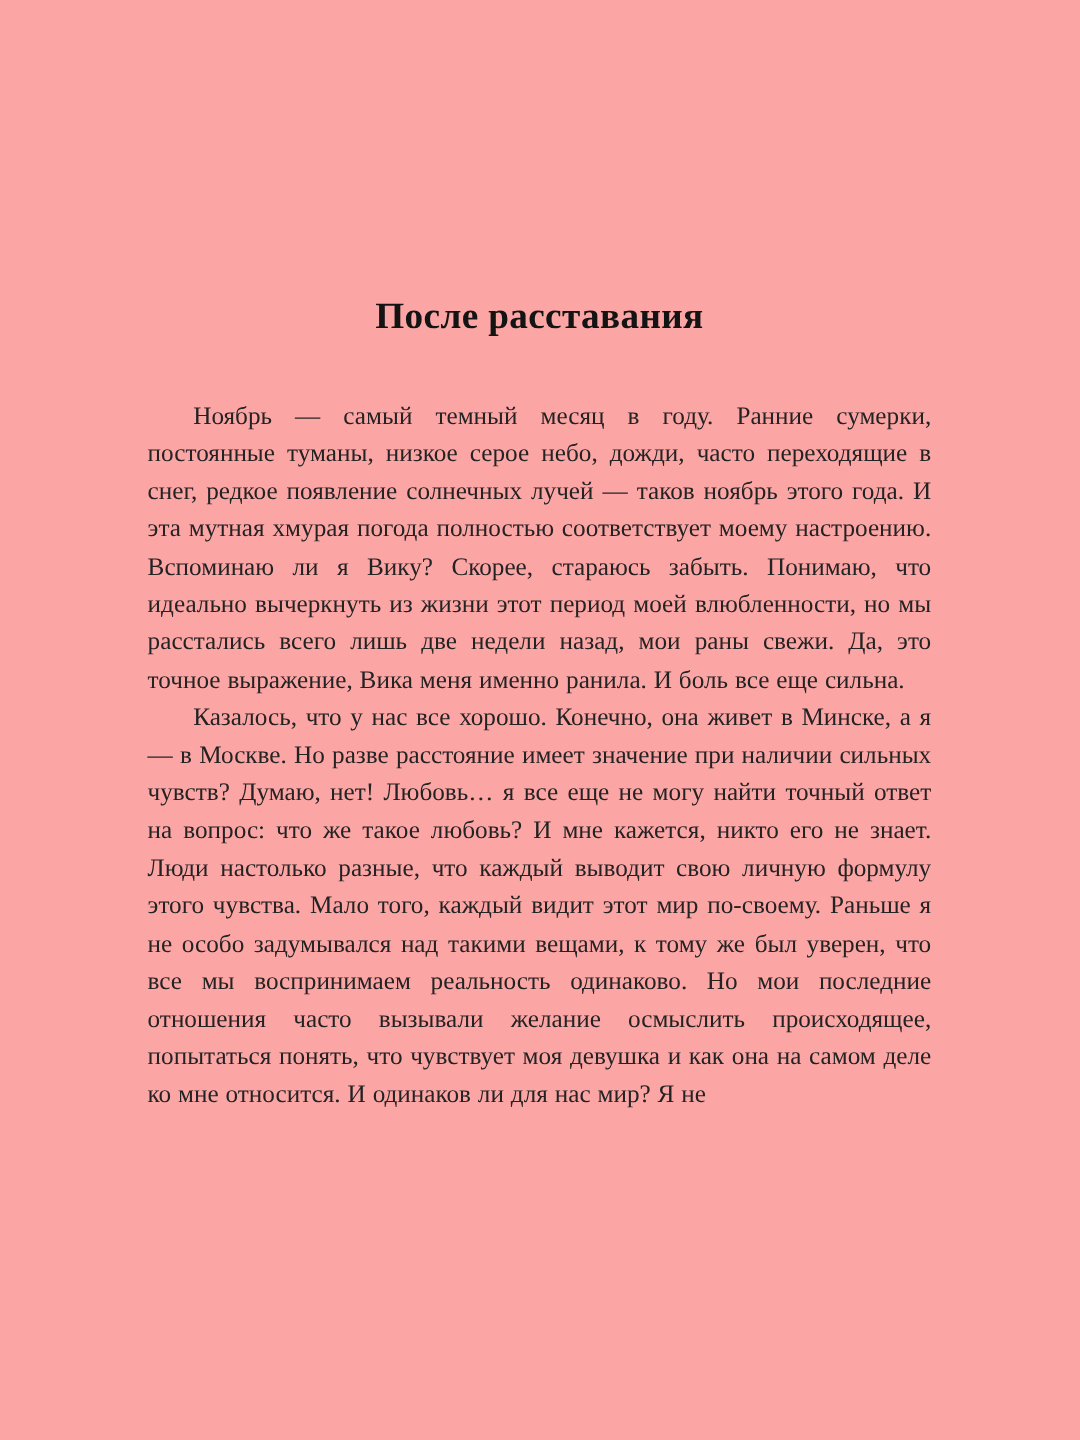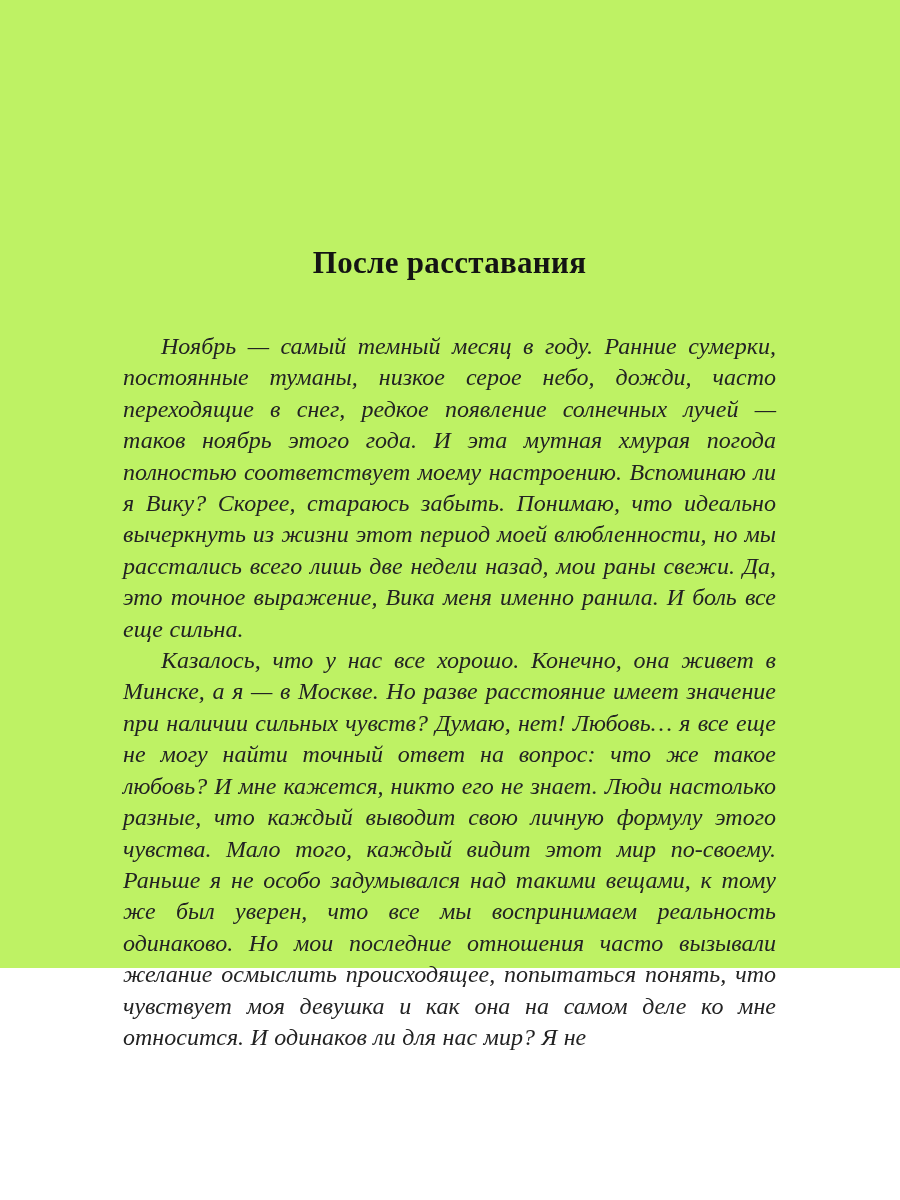--- a/index.html
+++ b/index.html
@@ -8,46 +8,45 @@
       background: #ffffff;
     }
     body {
       width: 900px;
       height: 1200px;
       overflow: hidden;
     }
     .book-page {
       box-sizing: border-box;
       width: 900px;
-      height: 968px;
-      background: #bef264;
+      height: 1200px;
+      background: #fca5a5;
       padding: 245px 124px 0 123px;
       color: #1f1f1f;
       font-family: "Liberation Serif", "DejaVu Serif", serif;
     }
     .chapter-title {
       margin: 0 0 50px 0;
       text-align: center;
       font-size: 31px;
       font-weight: 700;
       letter-spacing: 0.3px;
       color: #141414;
       font-family: "Liberation Serif", "DejaVu Serif", serif;
     }
     .chapter-body p {
       margin: 0;
-      font-size: 24px;
+      font-size: 21px;
       line-height: 31.4px;
       text-align: justify;
       text-indent: 38px;
       color: #232323;
       hyphens: auto;
       -webkit-hyphens: auto;
       word-spacing: 0.5px;
-      font-style: italic;
     }
   </style>
 </head>
 <body>
 
 <div class="book-page">
   <h1 class="chapter-title">После расставания</h1>
   <div class="chapter-body">
     <p lang="ru">Ноябрь — самый темный месяц в году. Ранние сумерки, постоянные туманы, низкое серое небо, дожди, часто переходящие в снег, редкое появление солнечных лучей — таков ноябрь этого года. И эта мутная хмурая погода полностью соответствует моему настроению. Вспоминаю ли я Вику? Скорее, стараюсь забыть. Понимаю, что идеально вычеркнуть из жизни этот период моей влюбленности, но мы расстались всего лишь две недели назад, мои раны свежи. Да, это точное выражение, Вика меня именно ранила. И боль все еще сильна.</p>
     <p lang="ru">Казалось, что у нас все хорошо. Конечно, она живет в Минске, а я — в Москве. Но разве расстояние имеет значение при наличии сильных чувств? Думаю, нет! Любовь… я все еще не могу найти точный ответ на вопрос: что же такое любовь? И мне кажется, никто его не знает. Люди настолько разные, что каждый выводит свою личную формулу этого чувства. Мало того, каждый видит этот мир по-своему. Раньше я не особо задумывался над такими вещами, к тому же был уверен, что все мы воспринимаем реальность одинаково. Но мои последние отношения часто вызывали желание осмыслить происходящее, попытаться понять, что чувствует моя девушка и как она на самом деле ко мне относится. И одинаков ли для нас мир? Я не</p>

